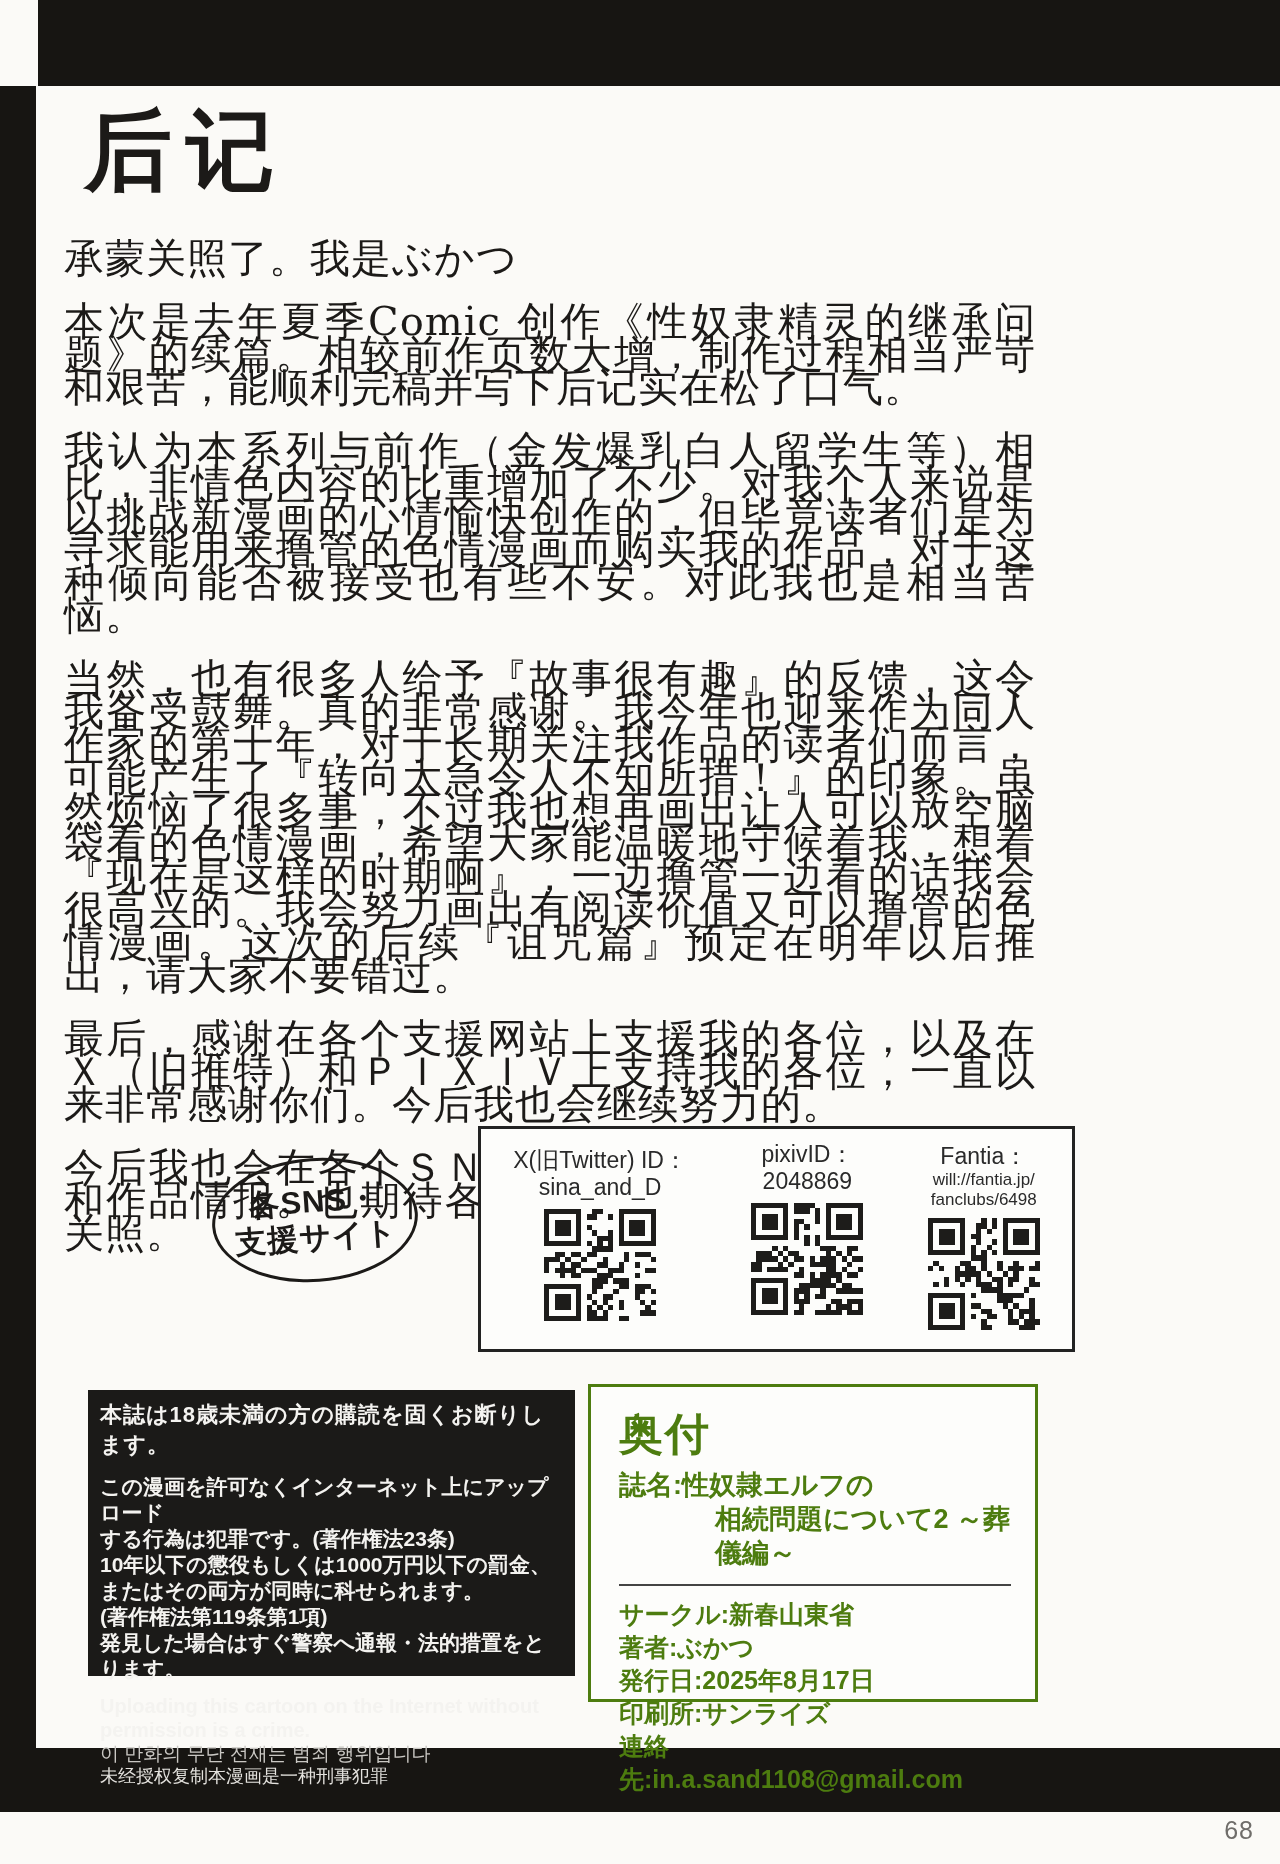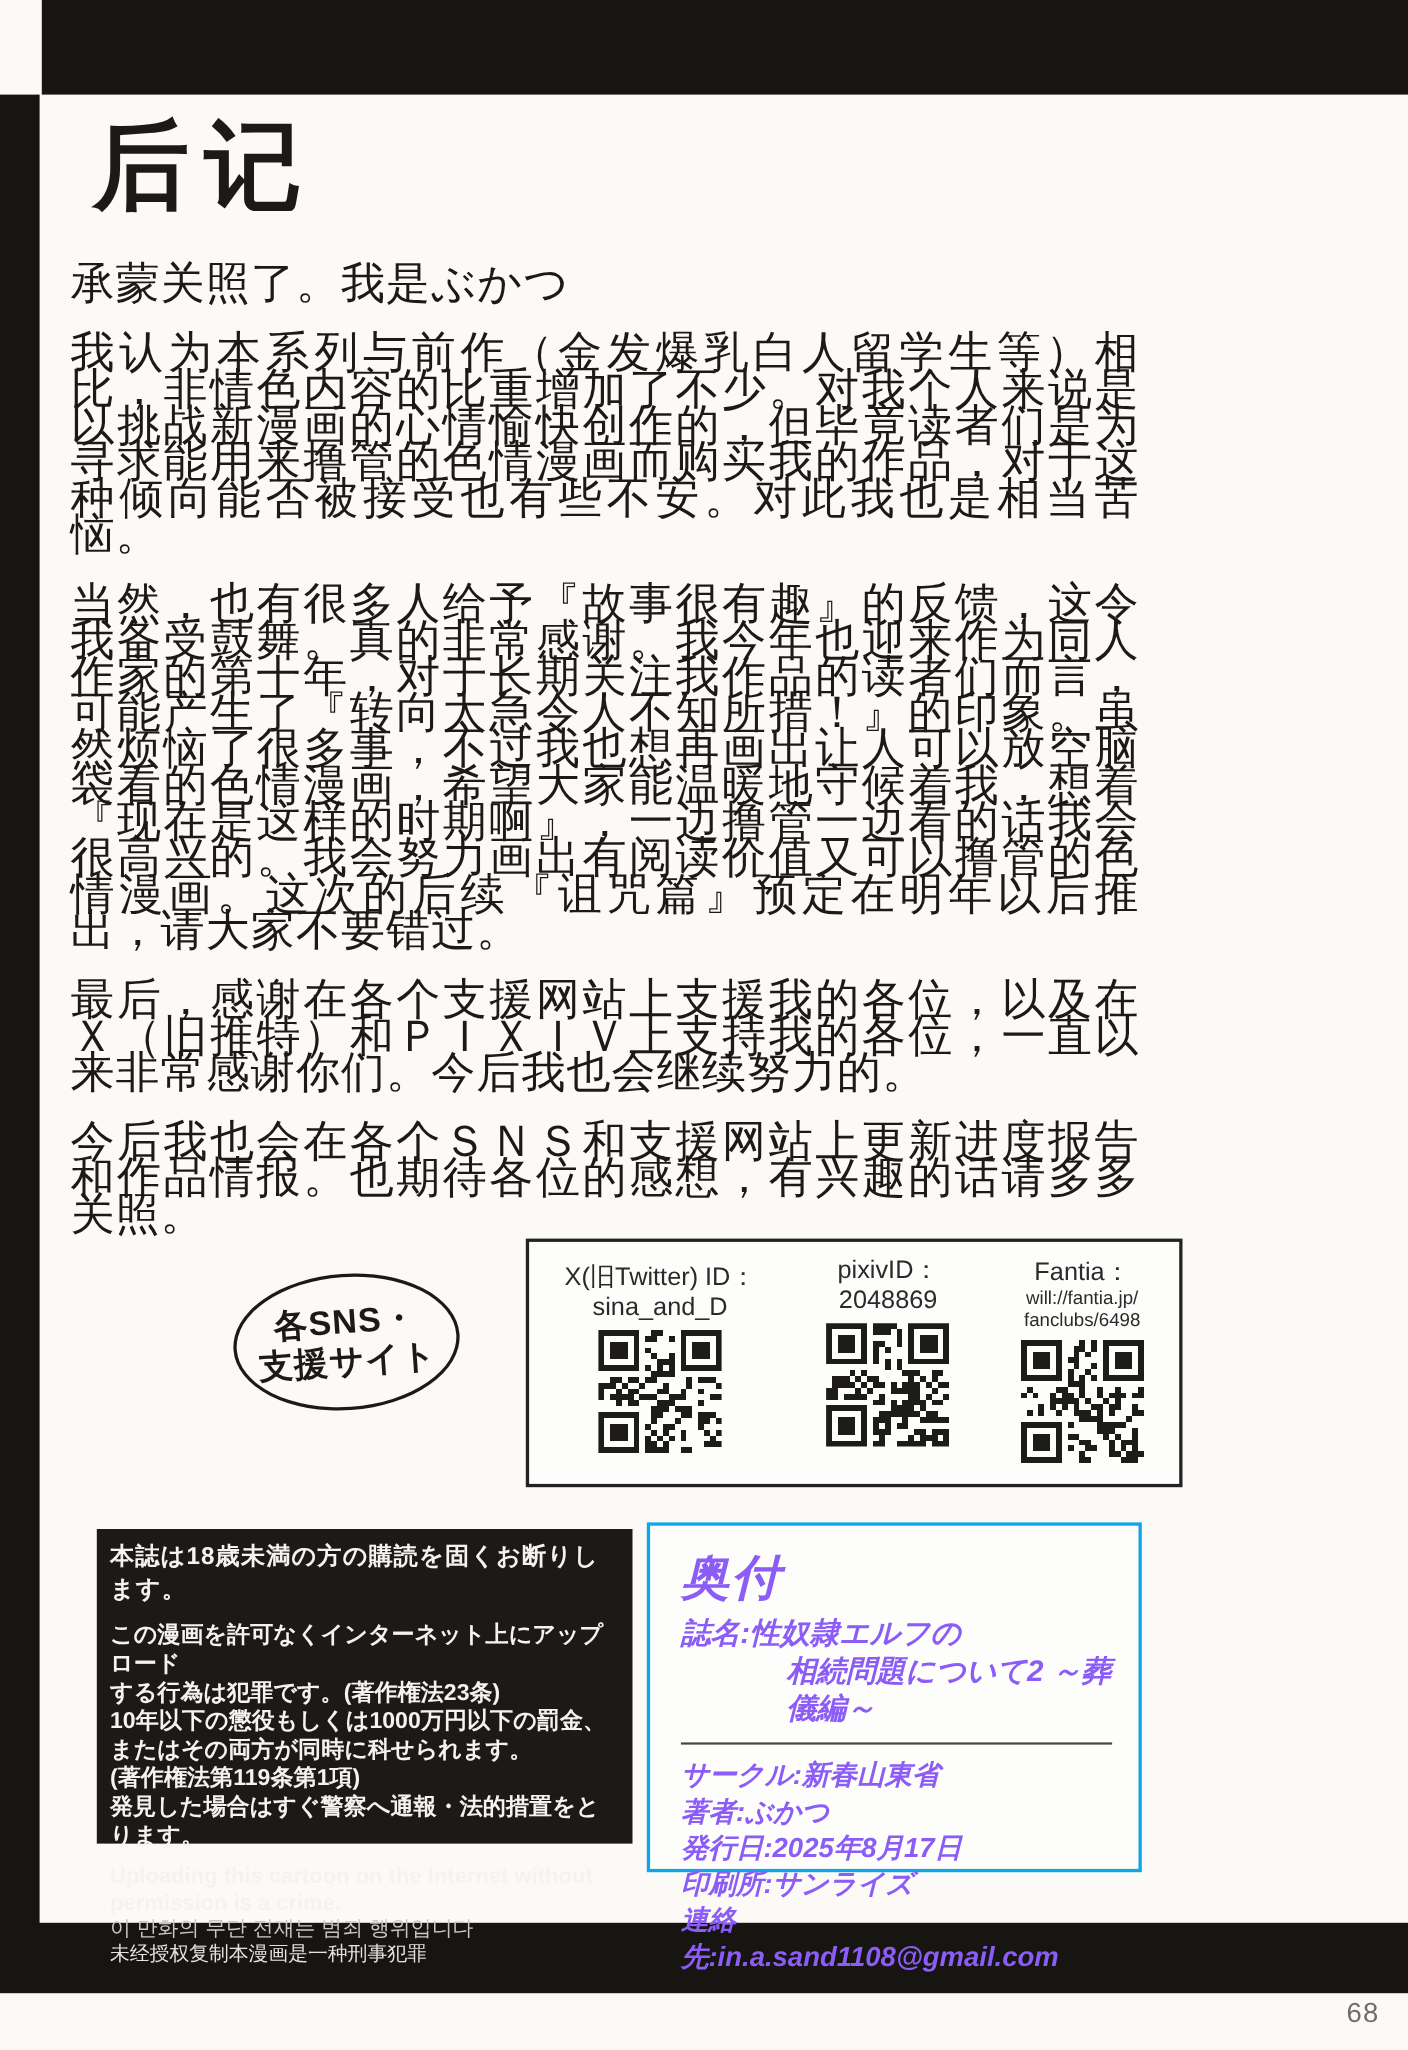--- a/index.html
+++ b/index.html
@@ -64,23 +64,23 @@
     font-family:"Liberation Sans", sans-serif;
   }
   .warn-head{font-size:22px;font-weight:bold;letter-spacing:1px;margin-bottom:14px;}
   .warn-jp{font-size:21px;font-weight:bold;line-height:26px;}
   .warn-en{font-size:20px;font-weight:bold;line-height:24px;margin-top:12px;}
   .warn-kr{font-size:19px;line-height:23px;color:#c9c7c3;}
   .warn-cn{font-size:18px;line-height:23px;color:#e4e2de;}
   
   .colophon-box{
     position:absolute;left:588px;top:1384px;width:450px;height:318px;
-    border:3px solid #0ea5e9;background:#fdfdfb;
+    border:3px solid #4d7c0f;background:#fdfdfb;
     box-sizing:border-box;padding:18px 24px 0 28px;
-    font-family:"Liberation Sans", sans-serif;color:#8b5cf6;font-style:italic;
+    font-family:"Liberation Sans", sans-serif;color:#4d7c0f;
   }
   .colophon-heading{font-size:44px;font-weight:bold;letter-spacing:2px;}
   .colophon-title{margin-top:4px;font-size:27px;font-weight:bold;line-height:34px;}
   .colophon-title .indent{padding-left:96px;}
   .colophon-box hr{border:none;border-top:2px solid #444;margin:14px 0 12px 0;}
   .colophon-entries{font-size:25px;font-weight:bold;line-height:33px;}
   
   .page-number{
     position:absolute;right:26px;top:1816px;
     font-family:"Liberation Sans", sans-serif;
@@ -93,20 +93,21 @@
 <div class="page">
 
   <div class="bar-top"></div>
   <div class="bar-left"></div>
   <div class="bar-bottom"></div>
 
   <h1 class="title">后记</h1>
 
   <div class="body-text">
     <p>承蒙关照了。我是ぶかつ</p>
+    <p>本次是去年夏季Comic 创作《性奴隶精灵的继承问题》的续篇。相较前作页数大增，制作过程相当严苛和艰苦，能顺利完稿并写下后记实在松了口气。</p>
     <p>我认为本系列与前作（金发爆乳白人留学生等）相比，非情色内容的比重增加了不少。对我个人来说是以挑战新漫画的心情愉快创作的，但毕竟读者们是为寻求能用来撸管的色情漫画而购买我的作品，对于这种倾向能否被接受也有些不安。对此我也是相当苦恼。</p>
     <p>当然，也有很多人给予『故事很有趣』的反馈，这令我备受鼓舞。真的非常感谢。我今年也迎来作为同人作家的第十年，对于长期关注我作品的读者们而言，可能产生了『转向太急令人不知所措！』的印象。虽然烦恼了很多事，不过我也想再画出让人可以放空脑袋看的色情漫画，希望大家能温暖地守候着我，想着『现在是这样的时期啊』，一边撸管一边看的话我会很高兴的。我会努力画出有阅读价值又可以撸管的色情漫画。这次的后续『诅咒篇』预定在明年以后推出，请大家不要错过。</p>
     <p>最后，感谢在各个支援网站上支援我的各位，以及在Ｘ（旧推特）和ＰＩＸＩＶ上支持我的各位，一直以来非常感谢你们。今后我也会继续努力的。</p>
     <p>今后我也会在各个ＳＮＳ和支援网站上更新进度报告和作品情报。也期待各位的感想，有兴趣的话请多多关照。</p>
   </div>
 
   <div class="sns-oval">
     <div>各SNS・</div>
     <div>支援サイト</div>
   </div>

